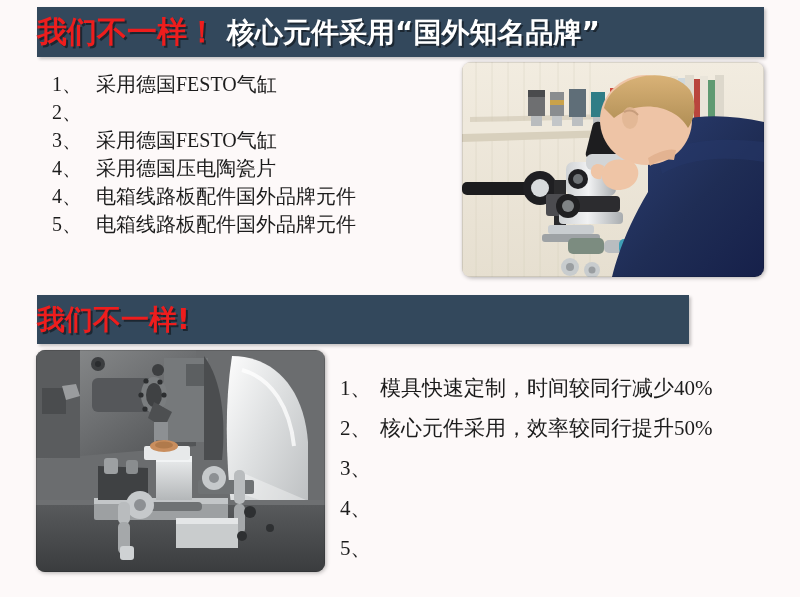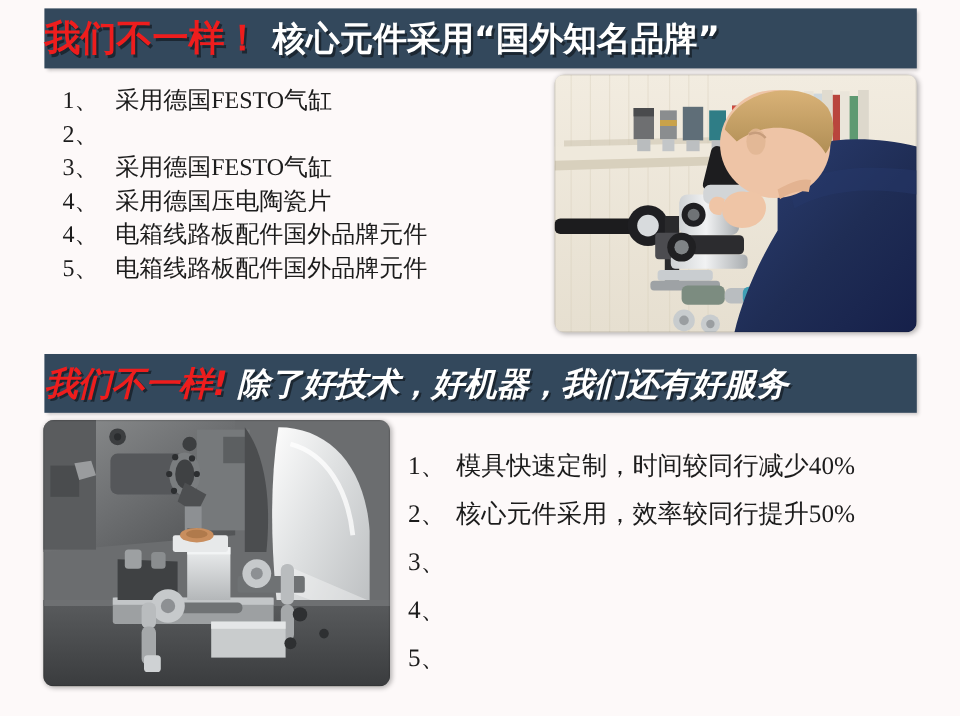--- a/index.html
+++ b/index.html
@@ -56,23 +56,22 @@
     top: 7px;
     width: 727px;
     height: 50px;
   }
   #banner-top .banner-red { font-size: 30px; }
   #banner-top .banner-white { font-size: 28px; margin-left: 10px; }
 
   #banner-bottom {
     left: 37px;
     top: 295px;
-    width: 727px;
+    width: 652px;
     height: 49px;
-    font-style: italic;
   }
   #banner-bottom .banner-red { font-size: 28px; }
   #banner-bottom .banner-white { font-size: 27px; margin-left: 8px; }
 
   
   .feature-list {
     position: absolute;
     list-style: none;
     margin: 0;
     padding: 0;
@@ -286,21 +285,20 @@
       <path d="M160 98 C150 96 142 102 140 110 C138 120 146 128 156 128 C170 128 178 118 176 108 C174 100 168 97 160 98 Z" fill="#efc5a6"></path>
       <path d="M142 104 C136 100 130 102 129 108 C128 114 133 118 139 117" fill="#efc5a6"></path>
 
       <rect x="0" y="0" width="302" height="215" fill="none" stroke="rgba(0,0,0,0.10)" stroke-width="2"></rect>
     </svg>
   </div>
 
   <div class="banner" id="banner-bottom">
     <div class="banner-inner">
       <span class="banner-red">我们不一样!</span>
-      <span class="banner-white">除了好技术，好机器，我们还有好服务</span>
     </div>
   </div>
 
   <div class="photo" id="photo-machine">
     <svg width="289" height="222" viewBox="0 0 289 222">
       <defs>
         <linearGradient id="bodyg" x1="0" y1="0" x2="1" y2="1">
           <stop offset="0%" stop-color="#8d8f90"></stop>
           <stop offset="50%" stop-color="#6e7072"></stop>
           <stop offset="100%" stop-color="#4e5052"></stop>

